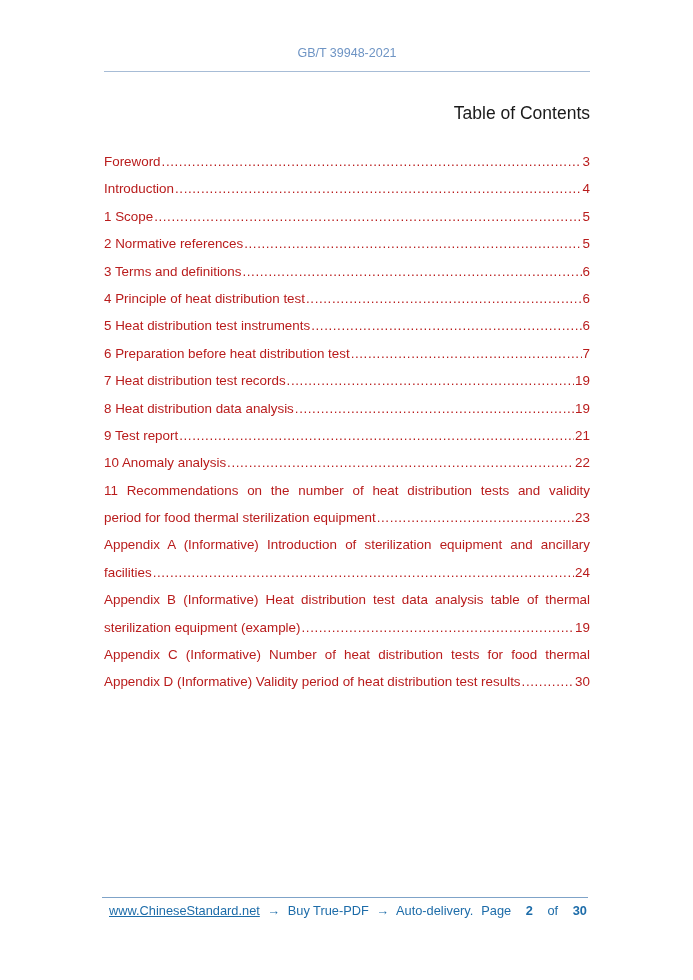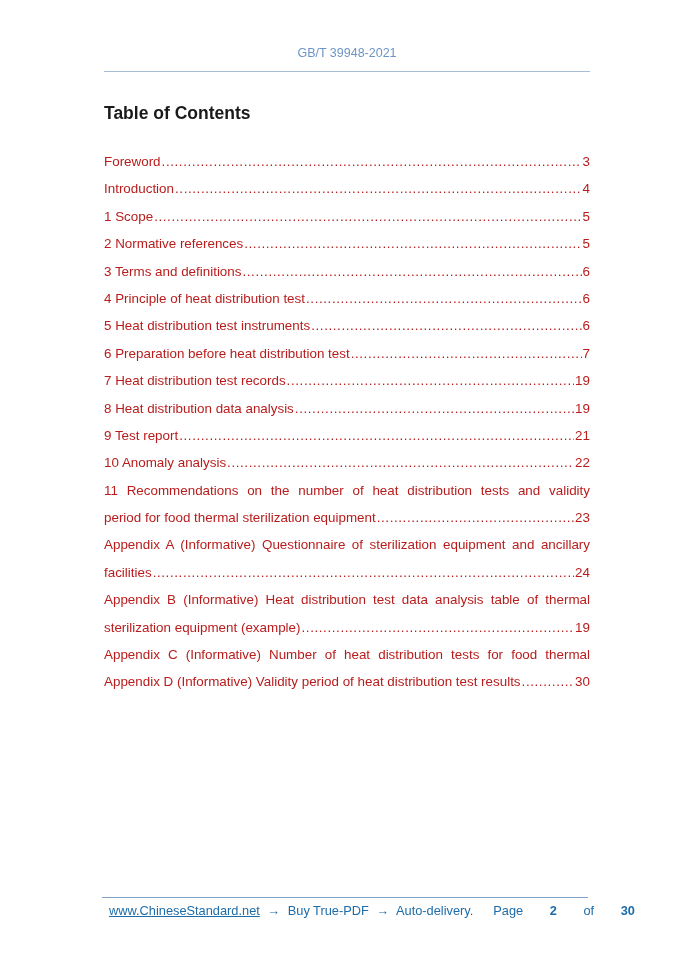--- a/index.html
+++ b/index.html
@@ -23,24 +23,24 @@
     font-size: 12.5px;
     line-height: 16px;
   }
   .doc-header-rule {
     border: none;
     border-top: 1px solid #a7bcd6;
     margin: 10px 0 0 0;
   }
   .doc-title {
     margin: 29px 0 23px 0;
-    text-align: left;
+    text-align: right;
     color: #1a1a1a;
     font-size: 17.5px;
-    font-weight: bold;
+    font-weight: normal;
     line-height: 24px;
   }
   .toc-list {
     color: #b91c1c;
     font-size: 13.4px;
   }
   .toc-line {
     line-height: 27.4px;
     height: 27.4px;
   }
@@ -75,21 +75,21 @@
     justify-content: space-between;
     align-items: baseline;
     color: #1d6ca9;
     font-size: 12.8px;
   }
   .footer-left { padding-left: 7px; white-space: nowrap; }
   .footer-link { text-decoration: underline; color: #1d6ca9; cursor: pointer; }
   .footer-arrow { margin: 0 4px; }
   .footer-right { white-space: nowrap; }
   .footer-right .num { font-weight: bold; margin: 0 3px; }
-  .footer-right .word { margin: 0 20px; }
+  .footer-right .word { margin: 0 8px; }
 </style>
 </head>
 <body>
 
 <div class="page">
   <div class="content">
 
     <div class="doc-header">
       <span>GB/T 39948-2021</span>
     </div>
@@ -157,21 +157,21 @@
           <span class="toc-label">10 Anomaly analysis</span>
           <span class="toc-leader"></span>
           <span class="toc-page">22</span>
         </div>
         <div class="toc-line toc-justify">11 Recommendations on the number of heat distribution tests and validity</div>
         <div class="toc-line toc-flex">
           <span class="toc-label">period for food thermal sterilization equipment</span>
           <span class="toc-leader"></span>
           <span class="toc-page">23</span>
         </div>
-        <div class="toc-line toc-justify">Appendix A (Informative) Questionnaire of sterilization equipment and ancillary</div>
+        <div class="toc-line toc-justify">Appendix A (Informative) Introduction of sterilization equipment and ancillary</div>
         <div class="toc-line toc-flex">
           <span class="toc-label">facilities</span>
           <span class="toc-leader"></span>
           <span class="toc-page">24</span>
         </div>
         <div class="toc-line toc-justify">Appendix B (Informative) Heat distribution test data analysis table of thermal</div>
         <div class="toc-line toc-flex">
           <span class="toc-label">sterilization equipment (example)</span>
           <span class="toc-leader"></span>
           <span class="toc-page">19</span>

